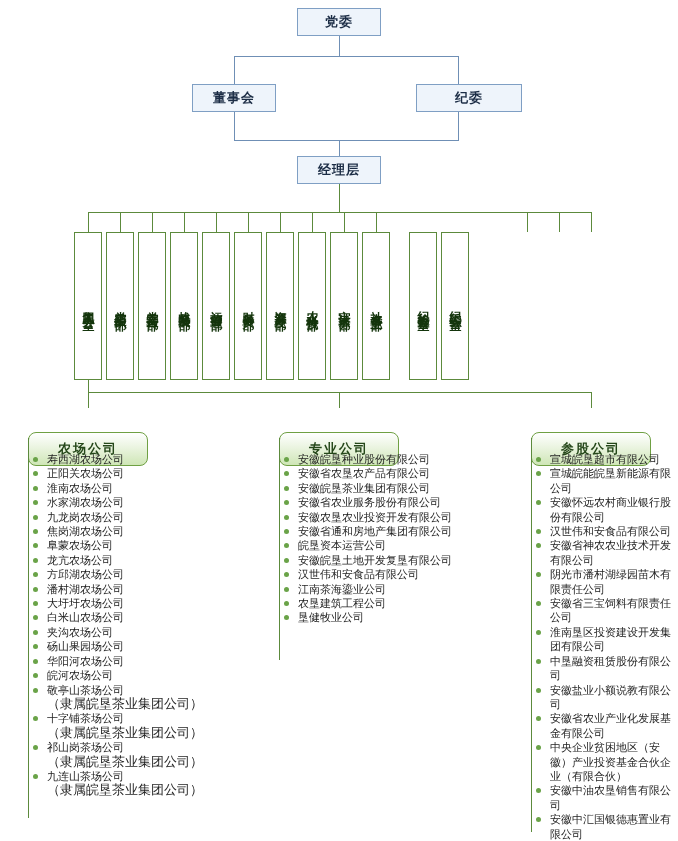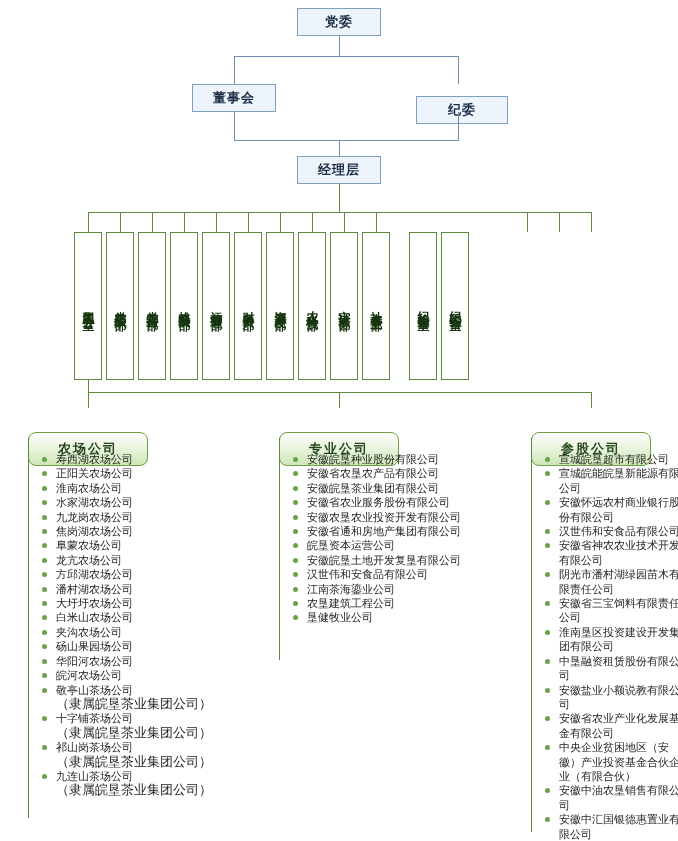--- a/index.html
+++ b/index.html
@@ -75,21 +75,21 @@
     align-items: center;
     justify-content: center;
     font-size: 13px;
     font-weight: bold;
     color: #25471a;
     letter-spacing: 2px;
     margin-top: 28px;
   }
 
   
-  .listbox { position: absolute; margin-left: 9px; }
+  .listbox { position: absolute; }
   .listbox ul {
     list-style: none;
     margin: 0;
     padding: 0;
   }
   .listbox li {
     position: relative;
     padding-left: 17px;
     font-size: 11px;
     line-height: 14.4px;
@@ -119,21 +119,21 @@
 <div id="root">
 
   <div class="abs topbox" style="left:297px; top:8px; width:84px; height:28px;">
     <span>党委</span>
   </div>
 
   <div class="abs topbox" style="left:192px; top:84px; width:84px; height:28px;">
     <span>董事会</span>
   </div>
 
-  <div class="abs topbox" style="left:416px; top:96px; width:92px; height:28px;justify-content:center;">
+  <div class="abs topbox" style="left:416px; top:84px; width:106px; height:28px;justify-content:center;">
     <span>纪委</span>
   </div>
 
   <div class="abs topbox" style="left:297px; top:156px; width:84px; height:28px;">
     <span>经理层</span>
   </div>
 
   <div class="vline" style="left:339px; top:36px; height:20px;"></div>
   <div class="hline" style="left:234px; top:56px; width:225px;"></div>
   <div class="vline" style="left:234px; top:56px; height:28px;"></div>

